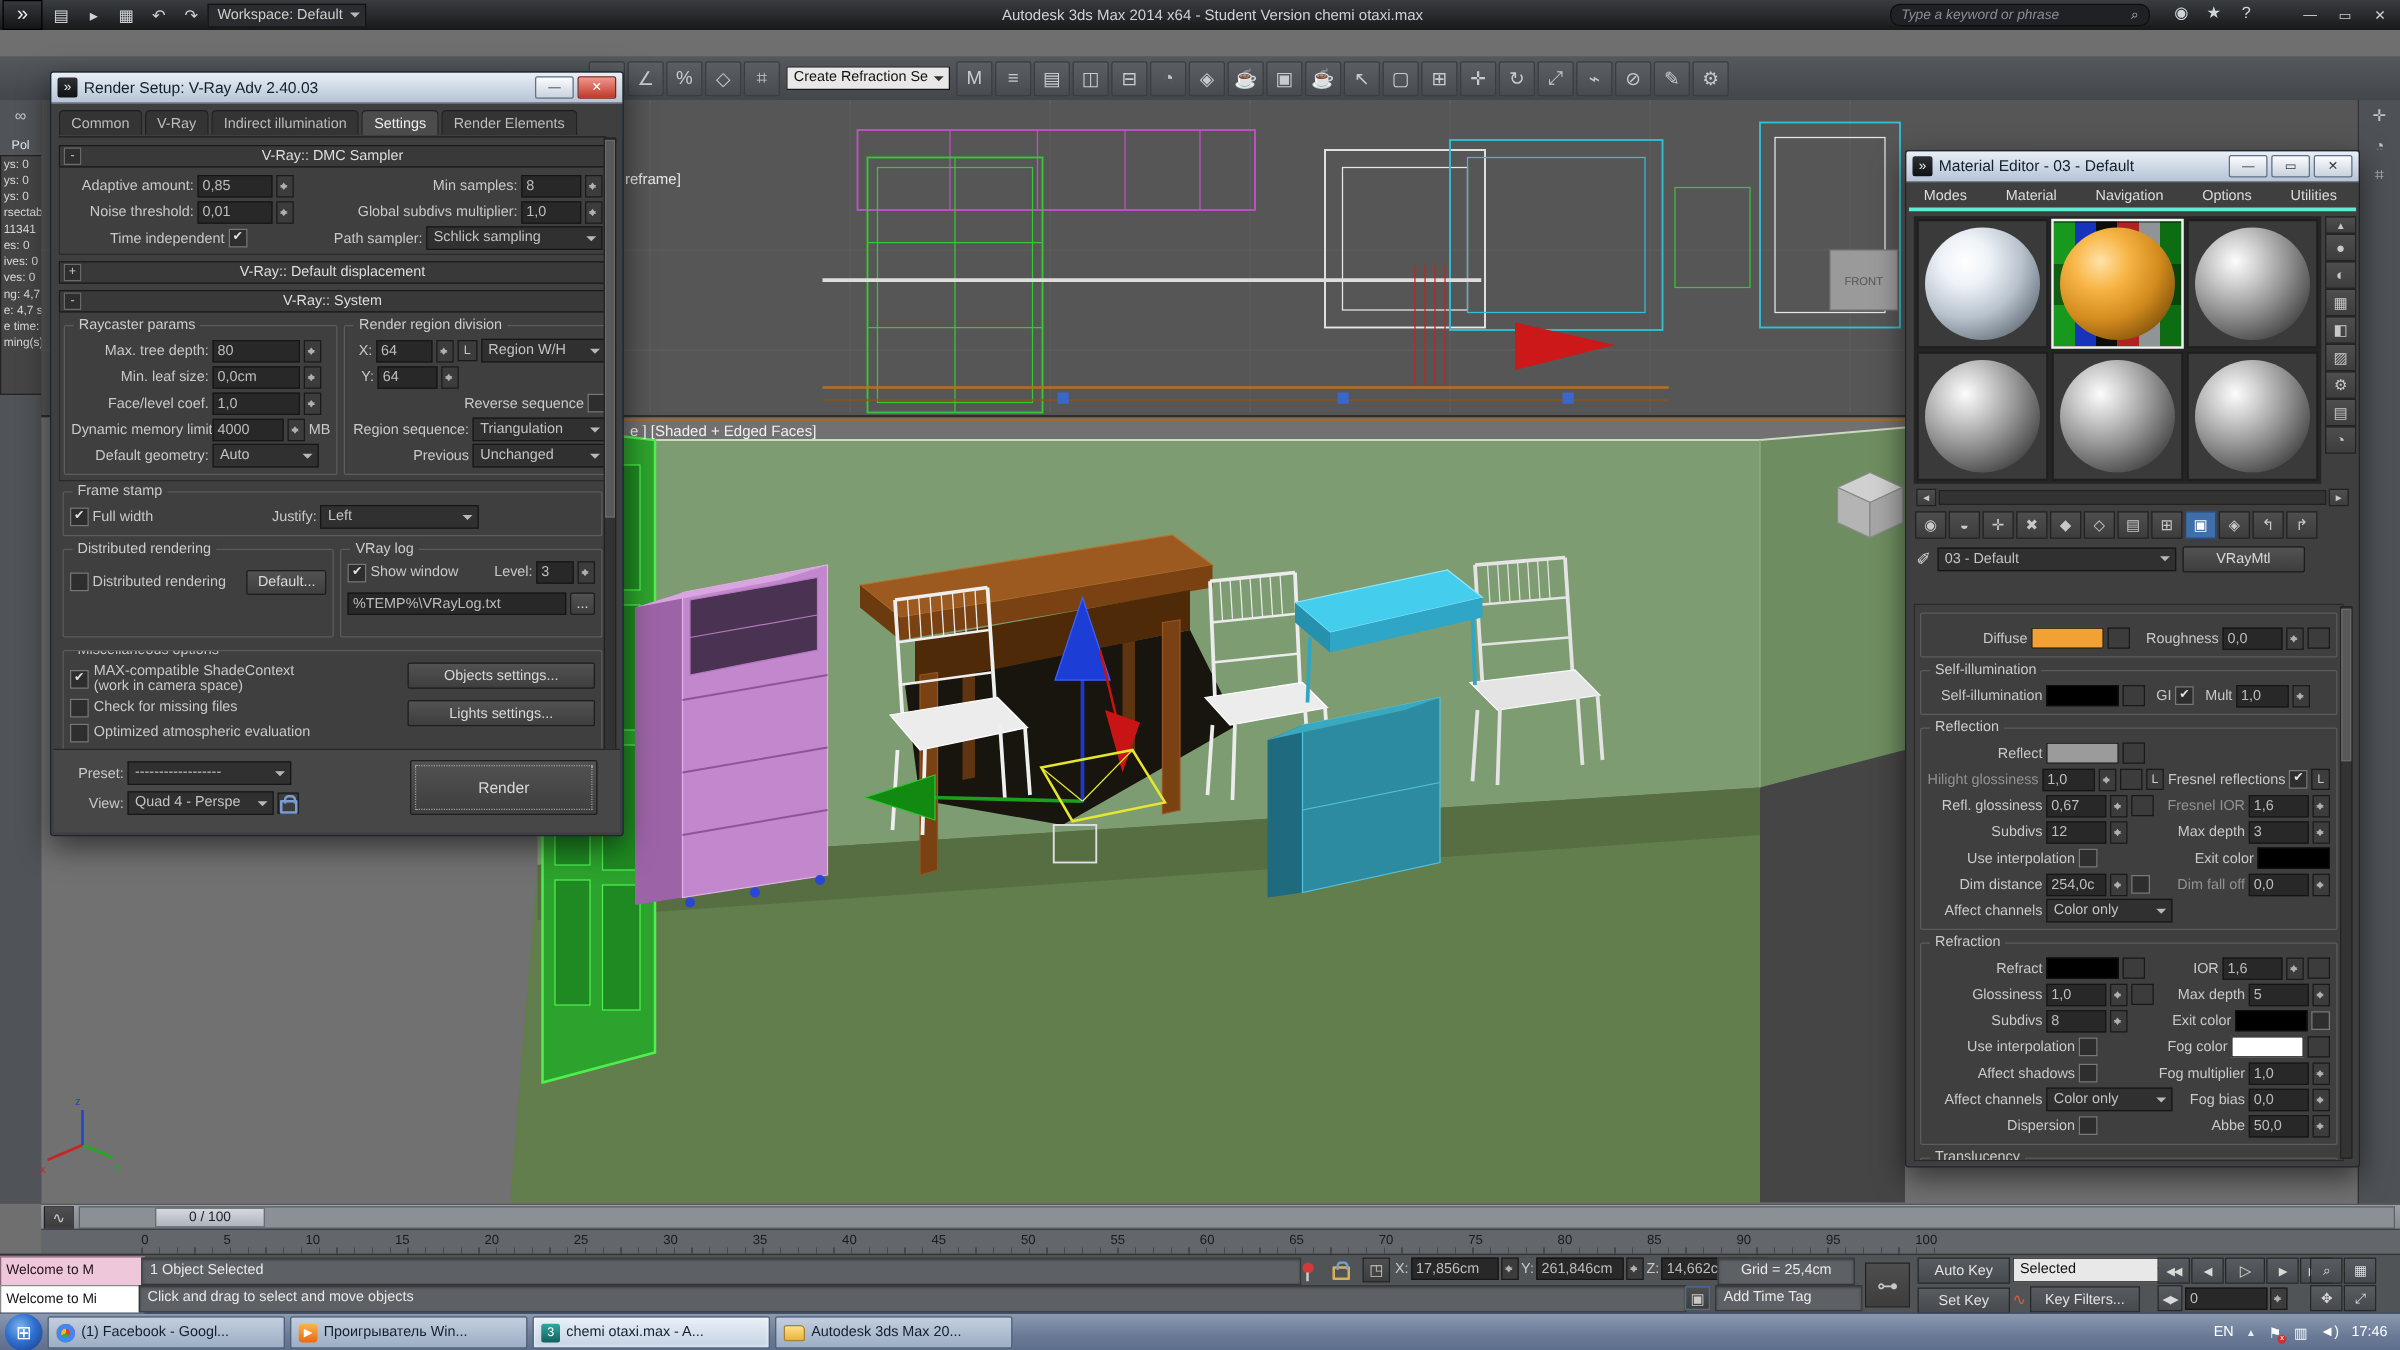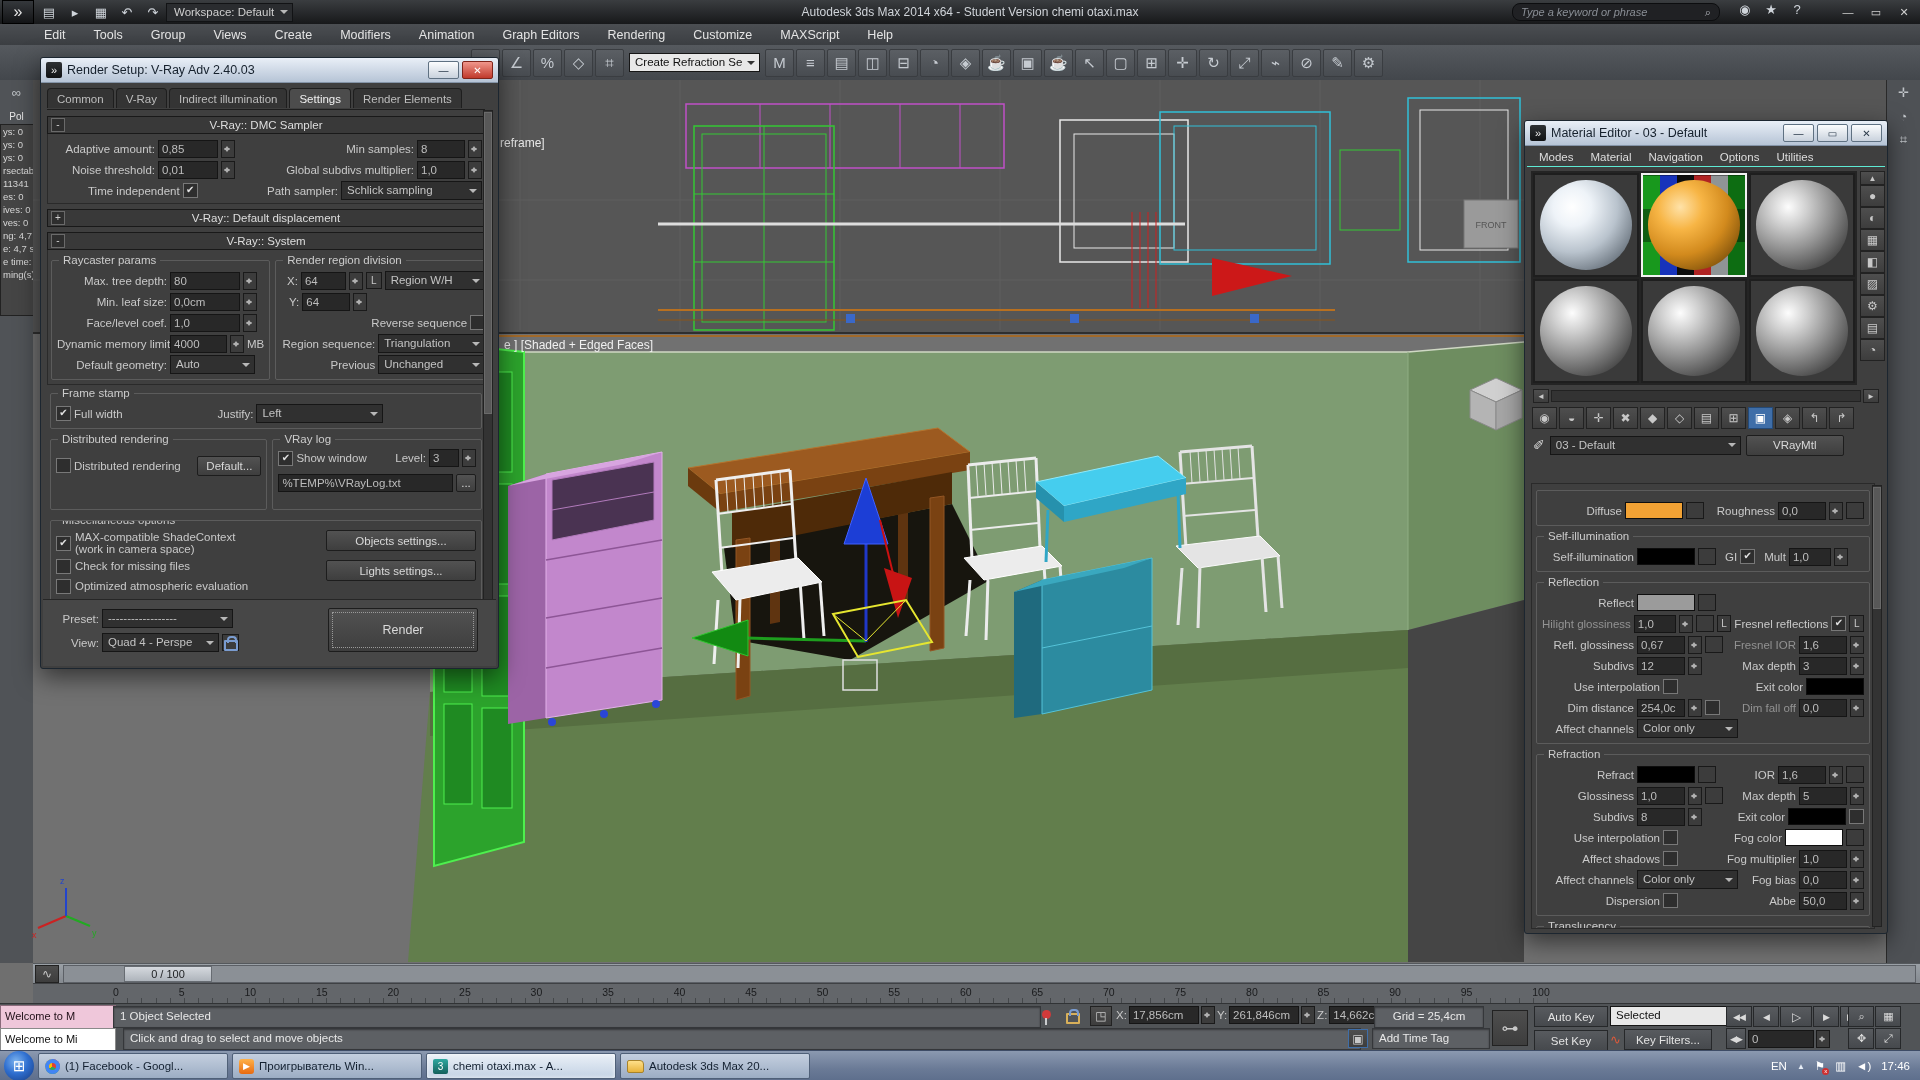--- a/index.html
+++ b/index.html
@@ -135,35 +135,20 @@
       <div class="qa-icon">★</div>
       <div class="qa-icon">?</div>
     </div>
     <div style="position:absolute;right:2px;top:4px" class="fl">
       <div class="winctl">—</div>
       <div class="winctl">▭</div>
       <div class="winctl">✕</div>
     </div>
   </div>
 
-  <div id="menubar" class="abs fl">
-    <div style="width:30px"></div>
-    <div class="menu-item">Edit</div>
-    <div class="menu-item">Tools</div>
-    <div class="menu-item">Group</div>
-    <div class="menu-item">Views</div>
-    <div class="menu-item">Create</div>
-    <div class="menu-item">Modifiers</div>
-    <div class="menu-item">Animation</div>
-    <div class="menu-item">Graph Editors</div>
-    <div class="menu-item">Rendering</div>
-    <div class="menu-item">Customize</div>
-    <div class="menu-item">MAXScript</div>
-    <div class="menu-item">Help</div>
-  </div>
 
   <div id="toolbar" class="abs fl">
     <div style="width:470px"></div>
     <div class="ti">∞</div>
     <div class="ti">∠</div>
     <div class="ti">%</div>
     <div class="ti">◇</div>
     <div class="ti">⌗</div>
     <div class="dd lite" style="width:108px;margin:0 4px">
       <span>Create Refraction Se</span>
@@ -631,21 +616,21 @@
       <span style="width:16px;height:16px;background:linear-gradient(#2e3134,#101214);border-radius:2px;color:#eee;
                    display:flex;align-items:center;justify-content:center;font-size:11px">»</span>
       <span>Material Editor - 03 - Default</span>
       <span class="mla fl" style="gap:3px">
         <span class="wbtn">—</span>
         <span class="wbtn">▭</span>
         <span class="wbtn">✕</span>
       </span>
     </div>
     <div class="abs" style="left:2px;top:26px;right:2px;bottom:2px;background:#3f3f3f;overflow:hidden">
-      <div class="fl" style="height:19px;gap:1px;padding-left:4px;border-bottom:1px solid #5eead4">
+      <div class="fl" style="height:19px;gap:15px;padding-left:4px;border-bottom:3px solid #5eead4">
         <span class="menu-item" style="height:19px;padding:0 8px;font-size:11.5px">Modes</span>
         <span class="menu-item" style="height:19px;padding:0 8px;font-size:11.5px">Material</span>
         <span class="menu-item" style="height:19px;padding:0 8px;font-size:11.5px">Navigation</span>
         <span class="menu-item" style="height:19px;padding:0 8px;font-size:11.5px">Options</span>
         <span class="menu-item" style="height:19px;padding:0 8px;font-size:11.5px">Utilities</span>
       </div>
 
       <div class="fl" style="align-items:flex-start;padding:4px">
         <div style="display:grid;grid-template-columns:repeat(3,106px);grid-gap:2px;background:#242424;padding:2px">
           <div class="slot lite">
@@ -898,21 +883,21 @@
   </div>
 
   <div id="statusbar" class="abs">
 
     <div class="abs" style="left:0;top:1px;width:110px;height:22px;background:#efc7da;border:1px solid #8a6a7a;
                 color:#201018;font-size:11px;line-height:21px;padding-left:4px;overflow:hidden">Welcome to M</div>
     <div class="abs" style="left:0;top:24px;width:110px;height:22px;background:#ffffff;border:1px solid #8a8a8a;
                 color:#101010;font-size:11px;line-height:21px;padding-left:4px;overflow:hidden">Welcome to Mi</div>
 
     <div class="abs sunk" style="left:113px;top:2px;width:920px;height:20px;font-size:11.5px;line-height:19px;padding-left:6px">1 Object Selected</div>
-    <div class="abs sunk" style="left:123px;top:24px;width:1230px;height:20px;font-size:11.5px;line-height:19px;padding-left:6px">Click and drag to select and move objects</div>
+    <div class="abs sunk" style="left:111px;top:24px;width:1230px;height:20px;font-size:11.5px;line-height:19px;padding-left:6px">Click and drag to select and move objects</div>
 
     <div class="abs" style="left:1042px;top:6px">
         <div class="pin"></div>
       </div>
     <div class="abs" style="left:1066px;top:4px">
         <div class="padlock" style="border-color:#d8b05a"></div>
       </div>
     <div class="abs mei" style="left:1090px;top:2px;width:20px;height:18px">◳</div>
 
     <div class="abs fl" style="left:1116px;top:2px;gap:2px">

